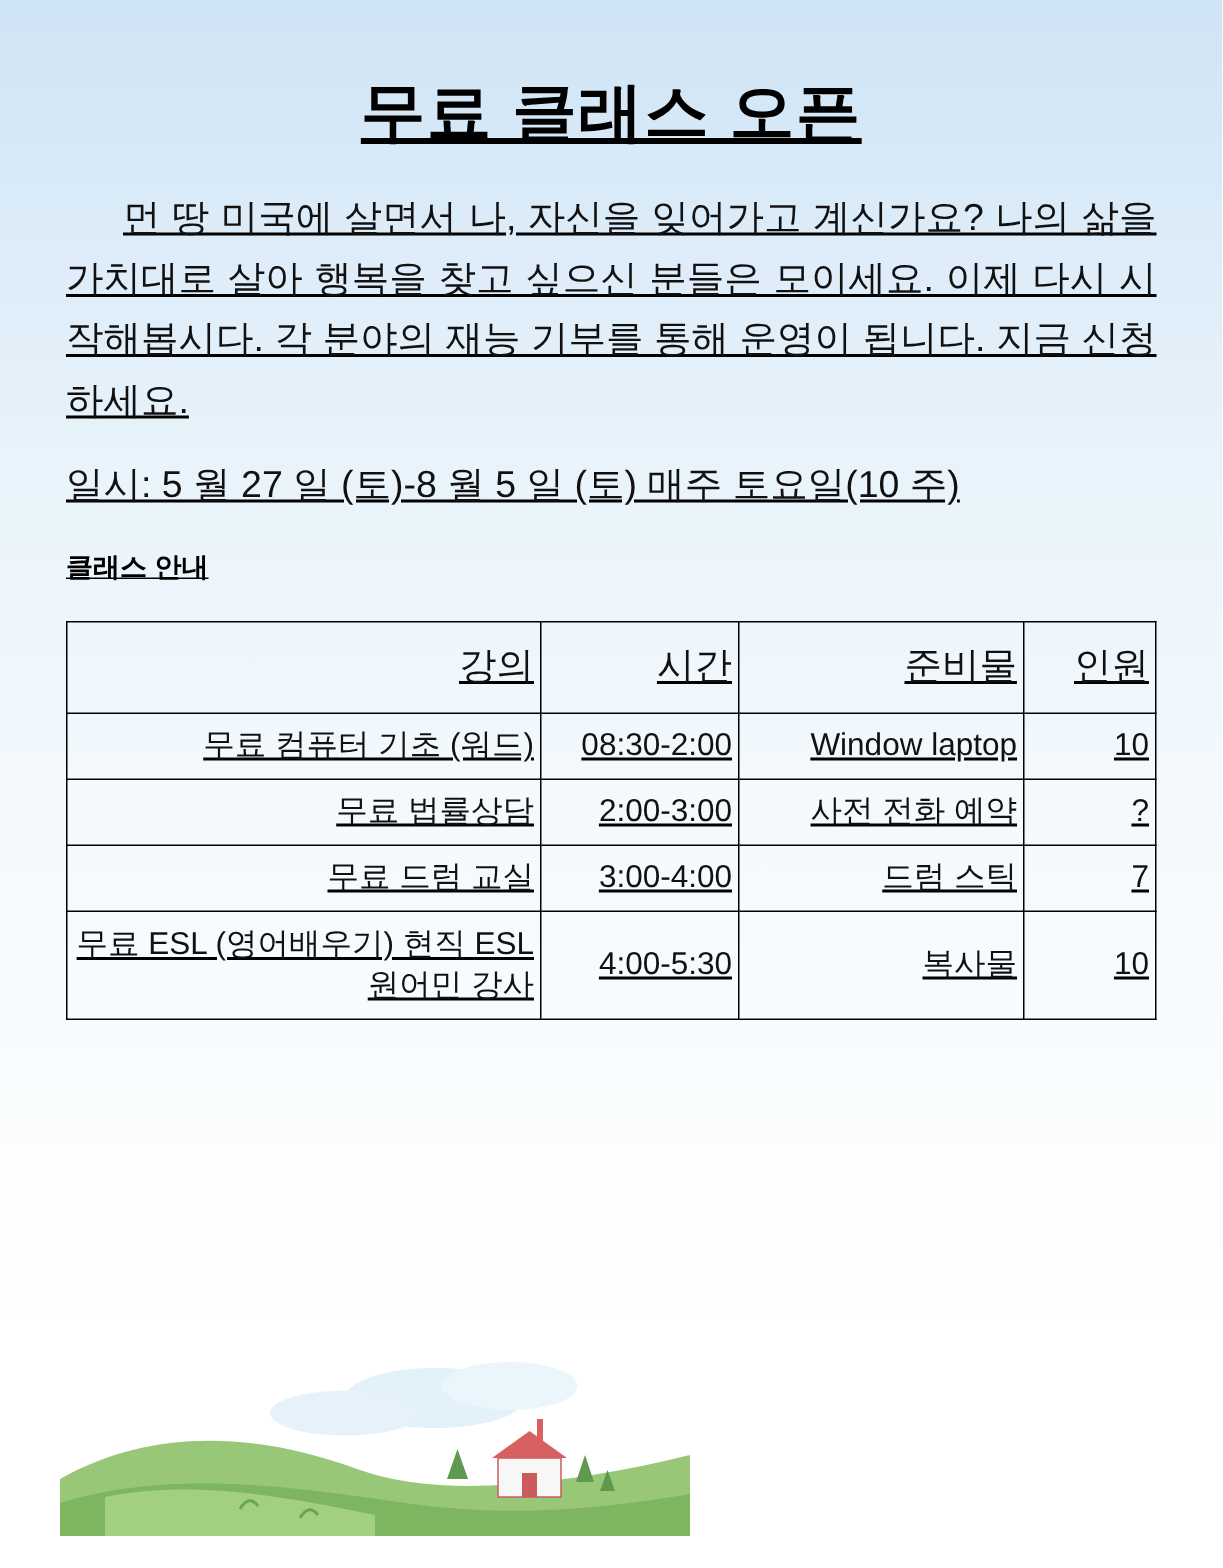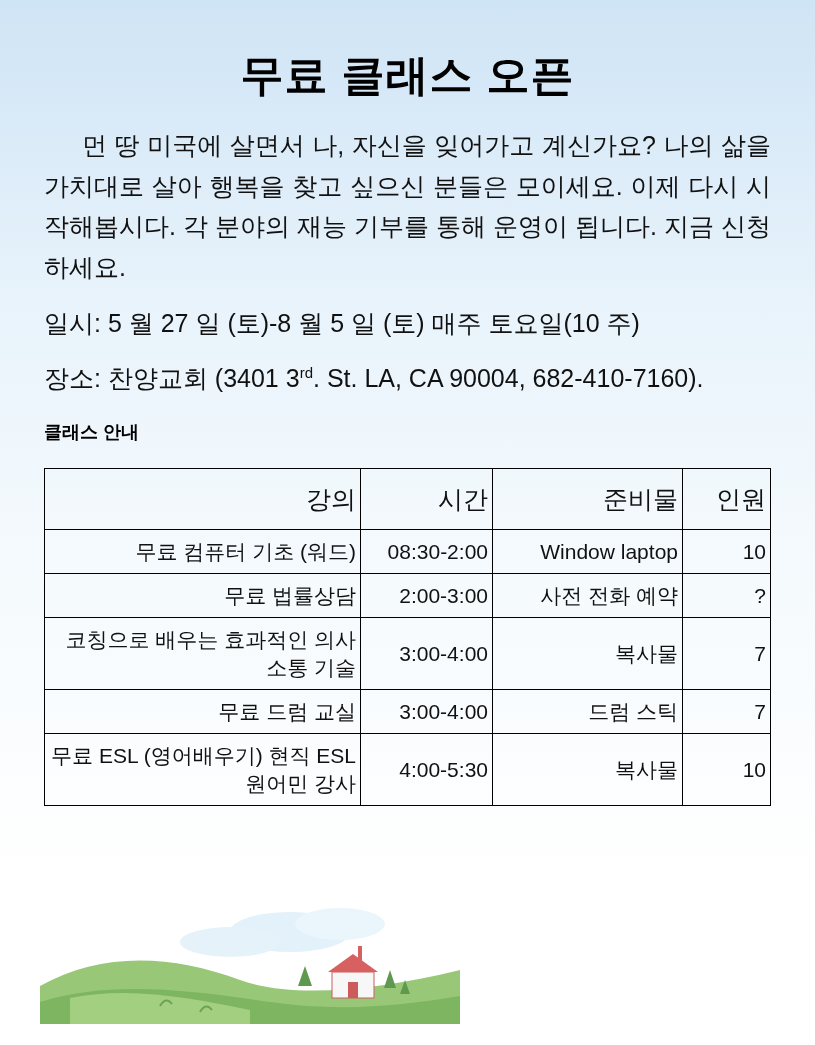--- a/index.html
+++ b/index.html
@@ -22,20 +22,21 @@
     background:
       linear-gradient(to bottom,
         #cfe4f5 0px,
         #d9eaf8 120px,
         #e8f3fb 300px,
         #f3f9fd 520px,
         #f9fcfe 700px,
         #ffffff 880px,
         #ffffff 1045px);
     overflow: hidden;
+    text-decoration: underline;
   }
 
   
   .scene {
     position: absolute;
     left: 40px;
     bottom: 0;
     width: 420px;
     height: 130px;
     pointer-events: none;
@@ -154,23 +155,20 @@
   </div>
 
   <div class="content">
 
     <div class="title">무료 클래스 오픈</div>
 
     <p class="para">먼 땅 미국에 살면서 나, 자신을 잊어가고 계신가요? 나의 삶을 가치대로 살아 행복을 찾고 싶으신 분들은 모이세요. 이제 다시 시작해봅시다. 각 분야의 재능 기부를 통해 운영이 됩니다. 지금 신청하세요.</p>
 
     <div class="line">일시: 5 월 27 일 (토)-8 월 5 일 (토)    매주 토요일(10 주)</div>
 
-    <div class="line">
-      <span>장소: 찬양교회 (3401  3</span><sup>rd</sup><span>. St. LA, CA 90004, 682-410-7160).</span>
-    </div>
 
     <div class="subhead">클래스 안내</div>
 
     <table class="class-table">
       <colgroup>
         <col class="c-course">
         <col class="c-time">
         <col class="c-items">
         <col class="c-cap">
       </colgroup>
@@ -188,26 +186,20 @@
           <td class="col-time">08:30-2:00</td>
           <td class="col-items">Window laptop</td>
           <td class="col-cap">10</td>
         </tr>
         <tr class="row-h1">
           <td class="col-course">무료 법률상담</td>
           <td class="col-time">2:00-3:00</td>
           <td class="col-items">사전 전화 예약</td>
           <td class="col-cap">?</td>
         </tr>
-        <tr class="row-h2">
-          <td class="col-course">코칭으로 배우는 효과적인 의사소통 기술</td>
-          <td class="col-time">3:00-4:00</td>
-          <td class="col-items">복사물</td>
-          <td class="col-cap">7</td>
-        </tr>
         <tr class="row-h1">
           <td class="col-course">무료 드럼 교실</td>
           <td class="col-time">3:00-4:00</td>
           <td class="col-items">드럼 스틱</td>
           <td class="col-cap">7</td>
         </tr>
         <tr class="row-h2">
           <td class="col-course">무료 ESL (영어배우기) 현직 ESL 원어민 강사</td>
           <td class="col-time">4:00-5:30</td>
           <td class="col-items">복사물</td>

